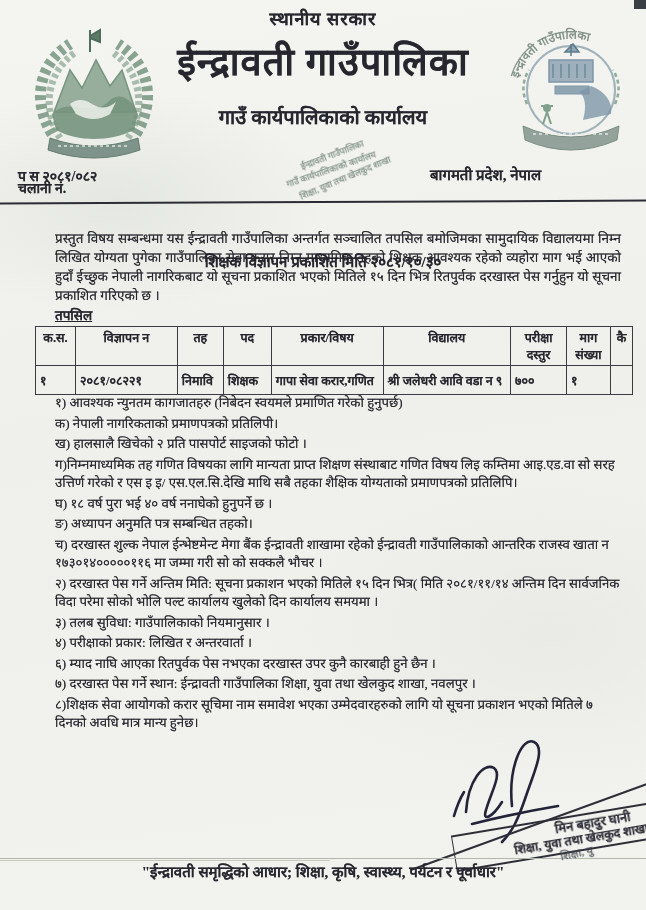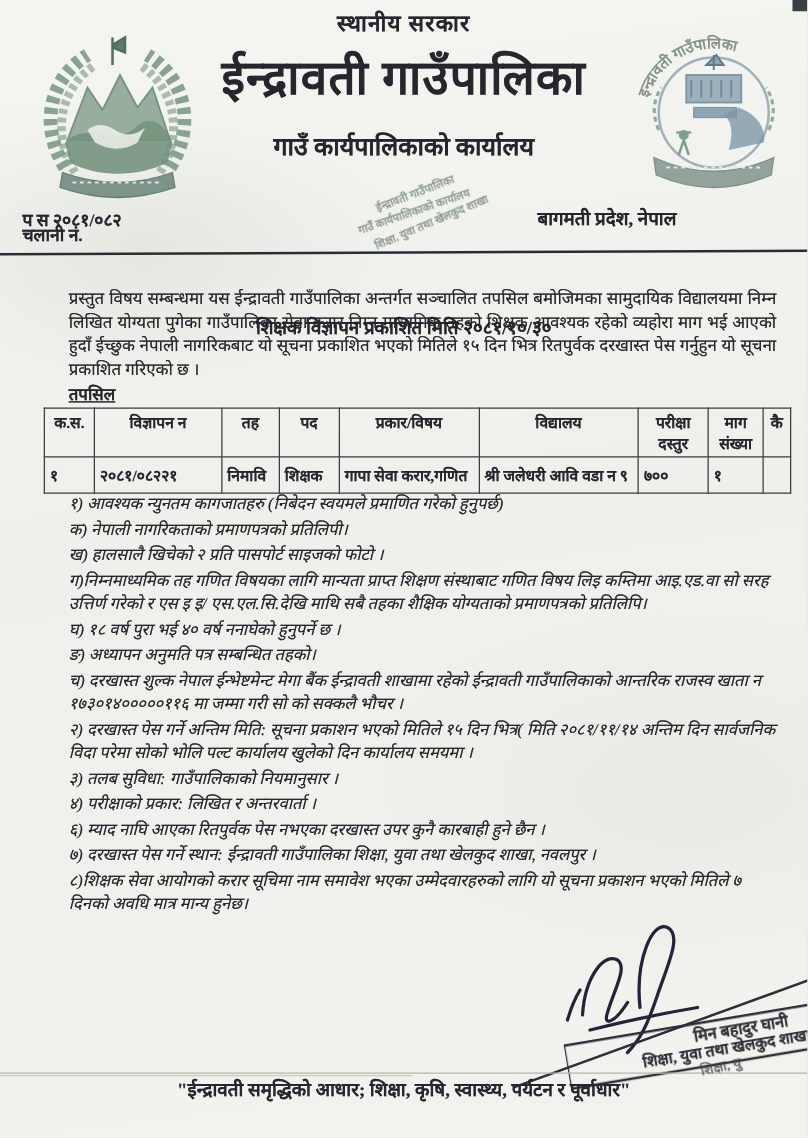--- a/index.html
+++ b/index.html
@@ -38,21 +38,21 @@
   .tapasil{left:55px;top:306px;font-size:13.5px;font-weight:bold;text-decoration:underline;}
 
   
   table.vac{position:absolute;left:35px;top:326px;width:598px;border-collapse:collapse;font-size:12.5px;}
   table.vac th,table.vac td{border:1.6px solid #3b3b43;padding:2px 4px;font-weight:bold;color:#26262e;text-shadow:0 0 .4px rgba(38,38,46,.5);}
   table.vac th{text-align:center;vertical-align:top;}
   table.vac td{height:24px;vertical-align:middle;}
 
   
   .items{left:55px;top:394px;width:572px;font-size:13.2px;line-height:18.5px;}
-  .items .item{margin-bottom:2px;font-style:italic;}
+  .items .item{margin-bottom:2px;}
 
   
   .center-stamp{
     left:252px;top:148px;width:170px;
     transform:rotate(-21deg);
     color:rgba(72,96,82,.8);opacity:.75;
     font-size:9px;font-weight:bold;text-align:center;line-height:13px;
     filter:blur(.3px);
   }
   .center-stamp div:nth-child(2){transform:translateX(-6px) rotate(2deg);}

